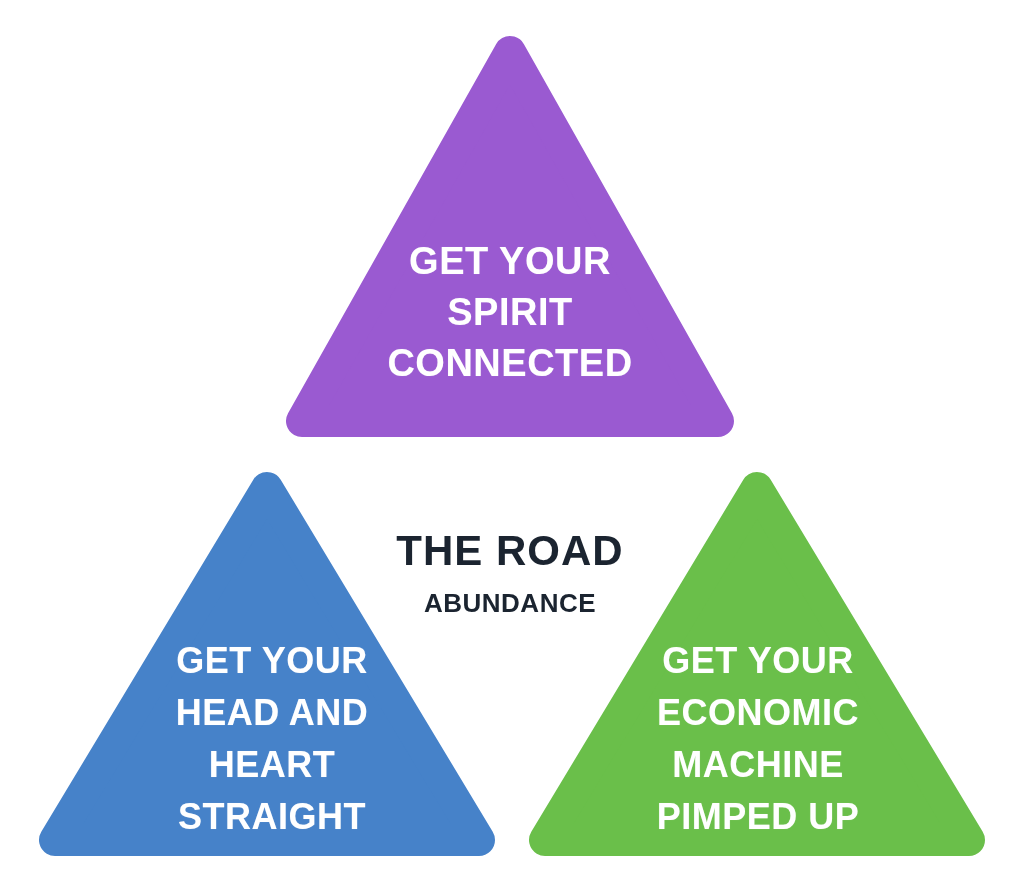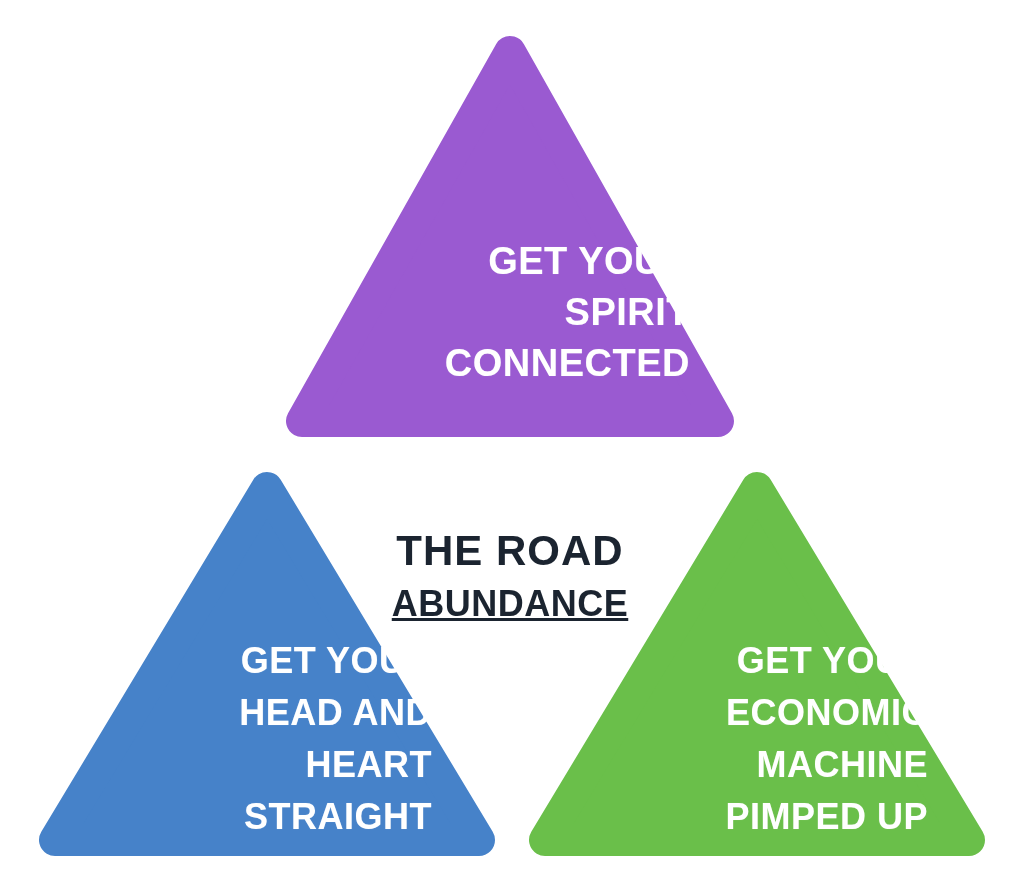--- a/index.html
+++ b/index.html
@@ -21,21 +21,21 @@
     top: 0;
   }
   .tri-shape {
     fill: currentColor;
     stroke: currentColor;
     stroke-width: 32;
     stroke-linejoin: round;
   }
   .tri-label {
     position: absolute;
-    text-align: right;
+    text-align: center;
     color: #ffffff;
     font-weight: 700;
     white-space: pre-line;
     letter-spacing: 0.5px;
     text-shadow: 0 0 1px rgba(255,255,255,0.3);
   }
   .label-spirit {
     left: 330px;
     top: 236px;
     width: 360px;
@@ -64,24 +64,23 @@
     text-align: center;
     color: #1b2430;
     font-weight: 700;
     letter-spacing: 1px;
   }
   .title-line-1, .title-line-2 {
     font-size: 42px;
     line-height: 53px;
   }
   .title-line-3 {
-    font-size: 36px;
+    font-size: 26px;
     line-height: 53px;
     letter-spacing: 0.5px;
-    text-decoration: underline;
   }
 </style>
 </head>
 <body>
 
 <div class="canvas">
 
   <svg width="1024" height="875" viewBox="0 0 1024 875">
     <g color="#9a5ad1">
       <polygon class="tri-shape" points="510,52 302,421 718,421"></polygon>

